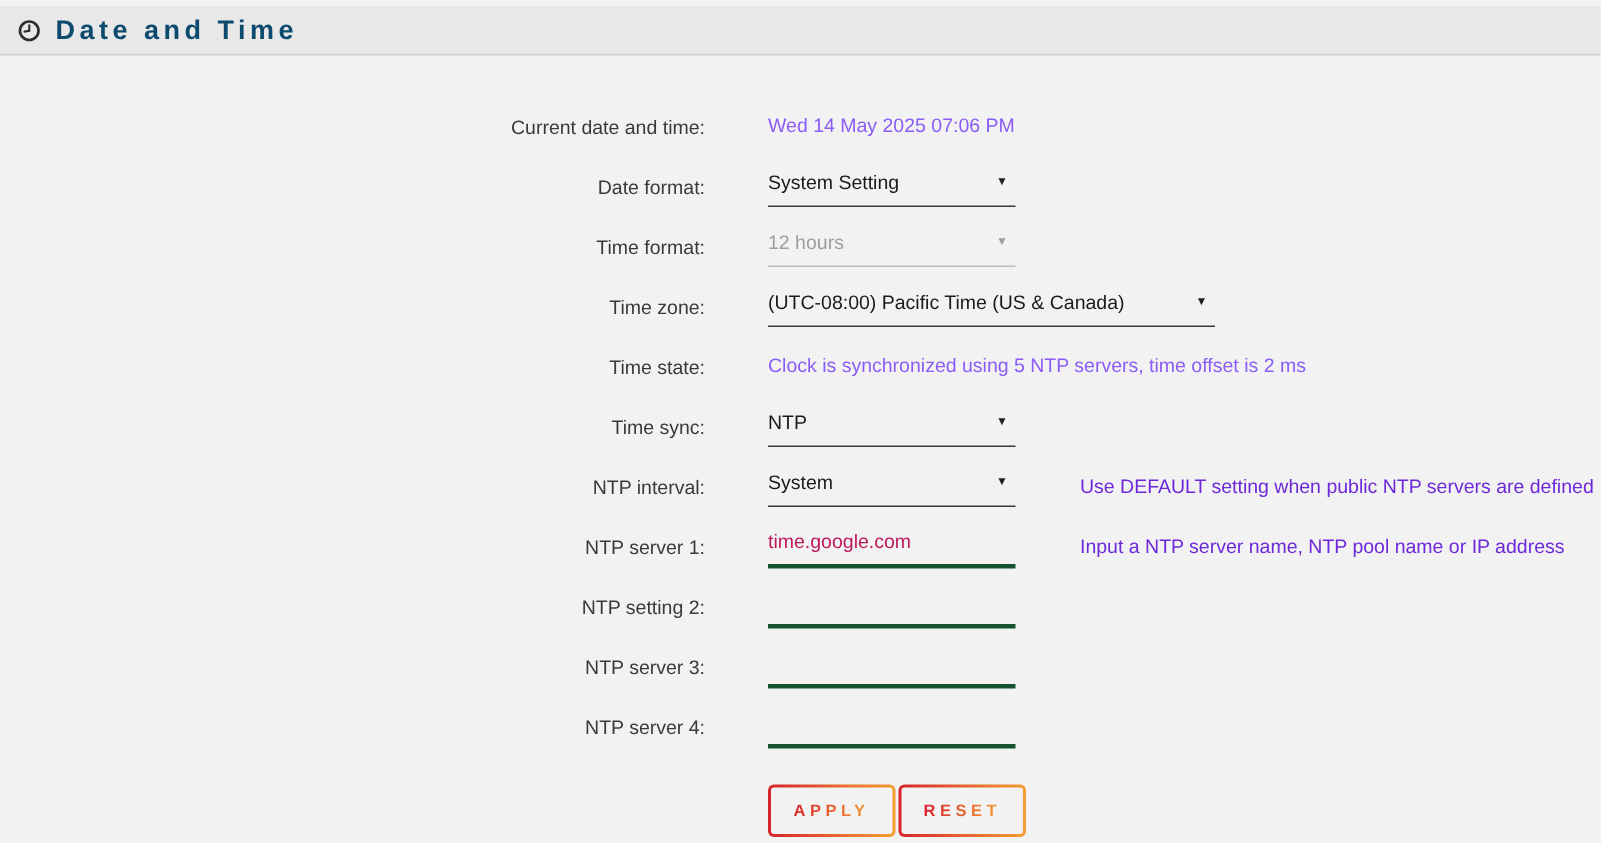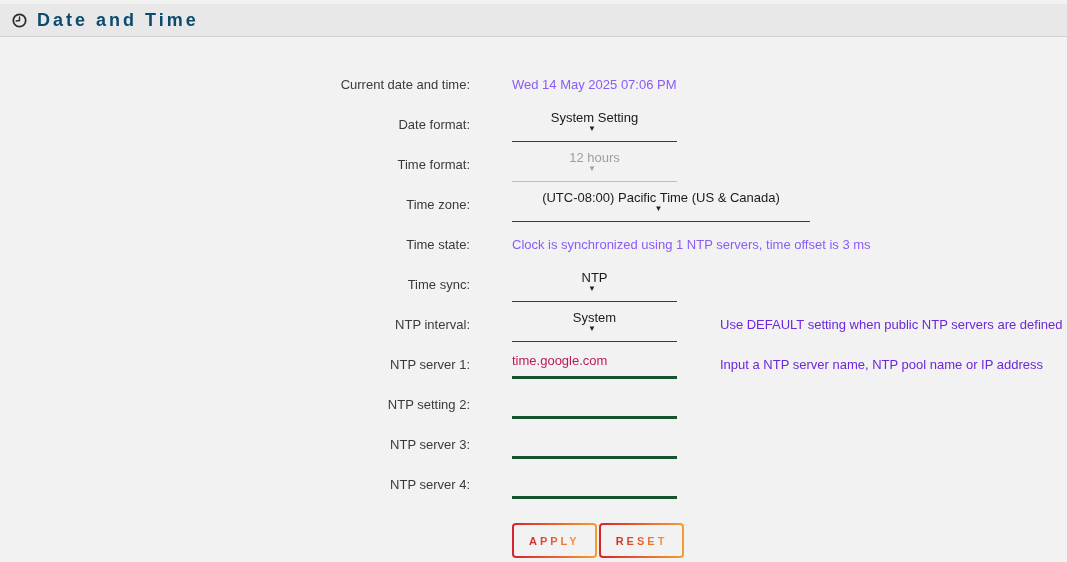--- a/index.html
+++ b/index.html
@@ -55,21 +55,20 @@
   .select {
     width: 165px;
     display: flex;
     justify-content: space-between;
     align-items: center;
     border-bottom: 1px solid #3a3a3a;
     padding: 3px 0 8px 0;
     font-size: 13px;
     color: #1a1a1a;
     cursor: pointer;
-    flex-direction: column;
   }
   .select.wide { width: 298px; }
   .select .chevron {
     font-size: 8px;
     color: #1f1f1f;
     margin-right: 5px;
     line-height: 1;
   }
   .select.disabled { color: #9e9e9e; border-bottom-color: #bdbdbd; cursor: default; }
   .select.disabled .chevron { color: #9e9e9e; }
@@ -182,21 +181,21 @@
         <div class="select wide">
           <span>(UTC-08:00) Pacific Time (US &amp; Canada)</span>
           <span class="chevron">▼</span>
         </div>
       </div>
     </div>
 
     <div class="row">
       <div class="row-label">Time state:</div>
       <div class="row-field">
-        <span class="static-value">Clock is synchronized using 1 NTP servers, time offset is 3 ms</span>
+        <span class="static-value">Clock is synchronized using 5 NTP servers, time offset is 2 ms</span>
       </div>
     </div>
 
     <div class="row">
       <div class="row-label">Time sync:</div>
       <div class="row-field">
         <div class="select">
           <span>NTP</span>
           <span class="chevron">▼</span>
         </div>

